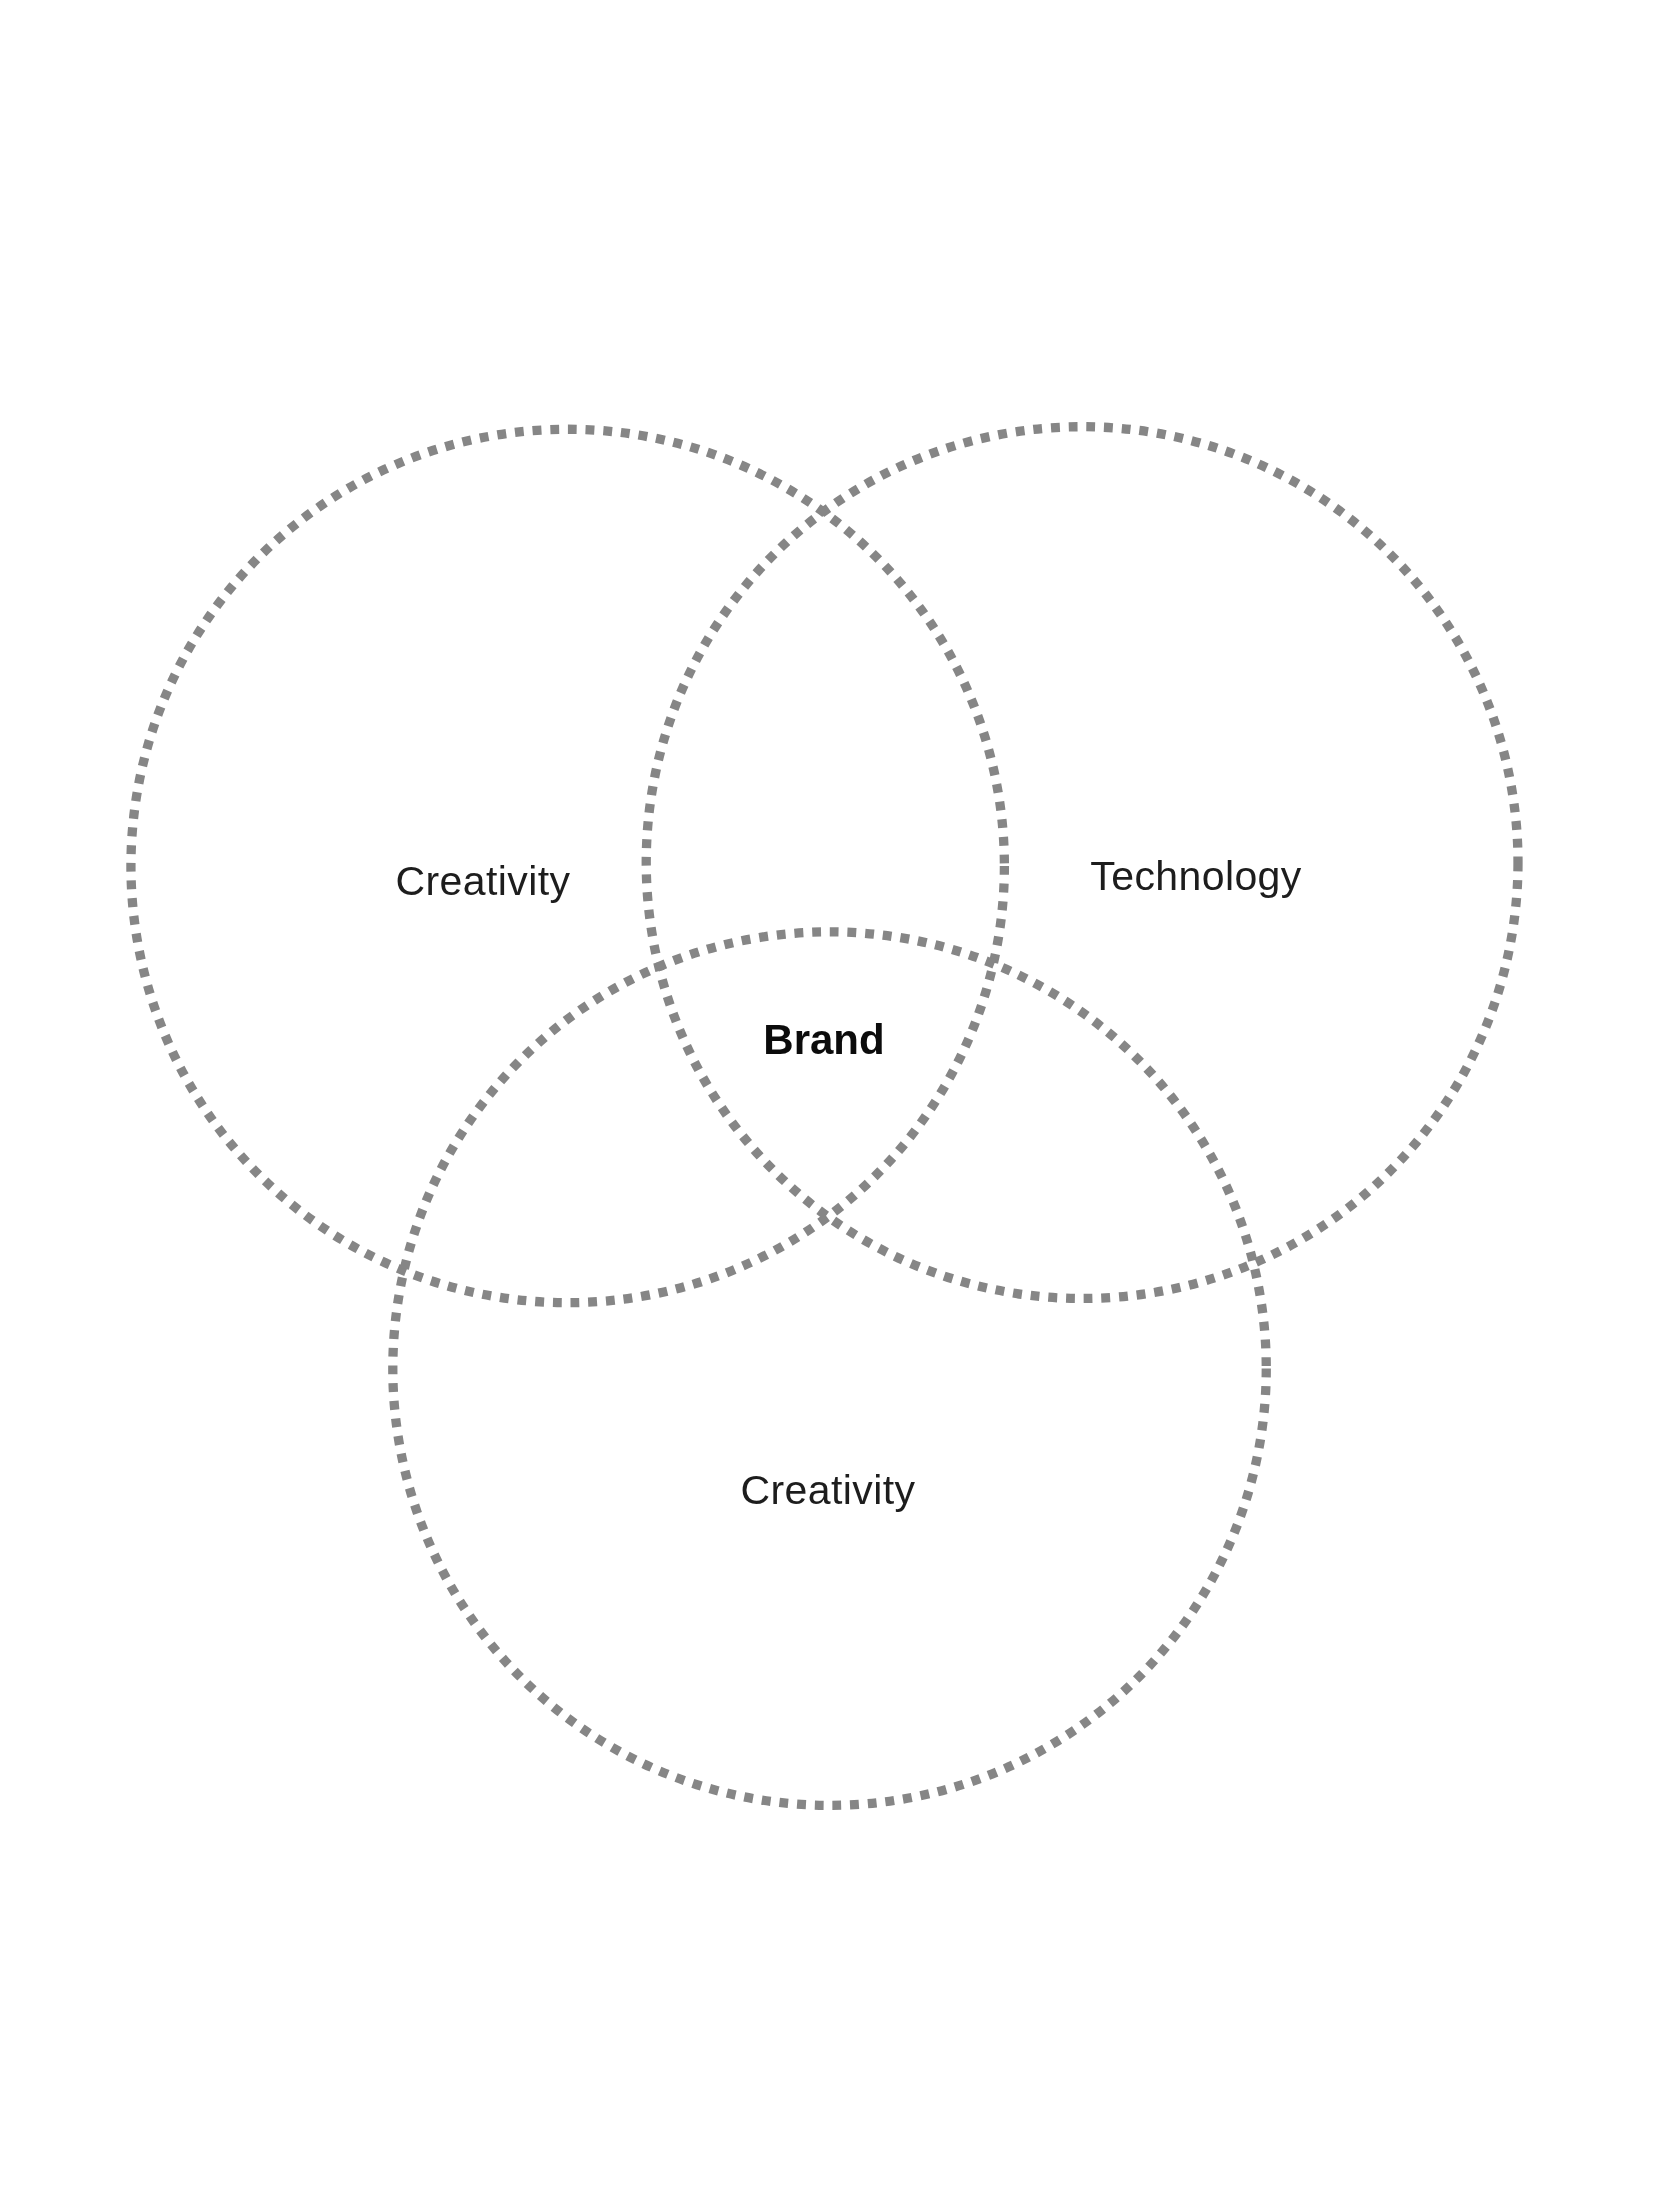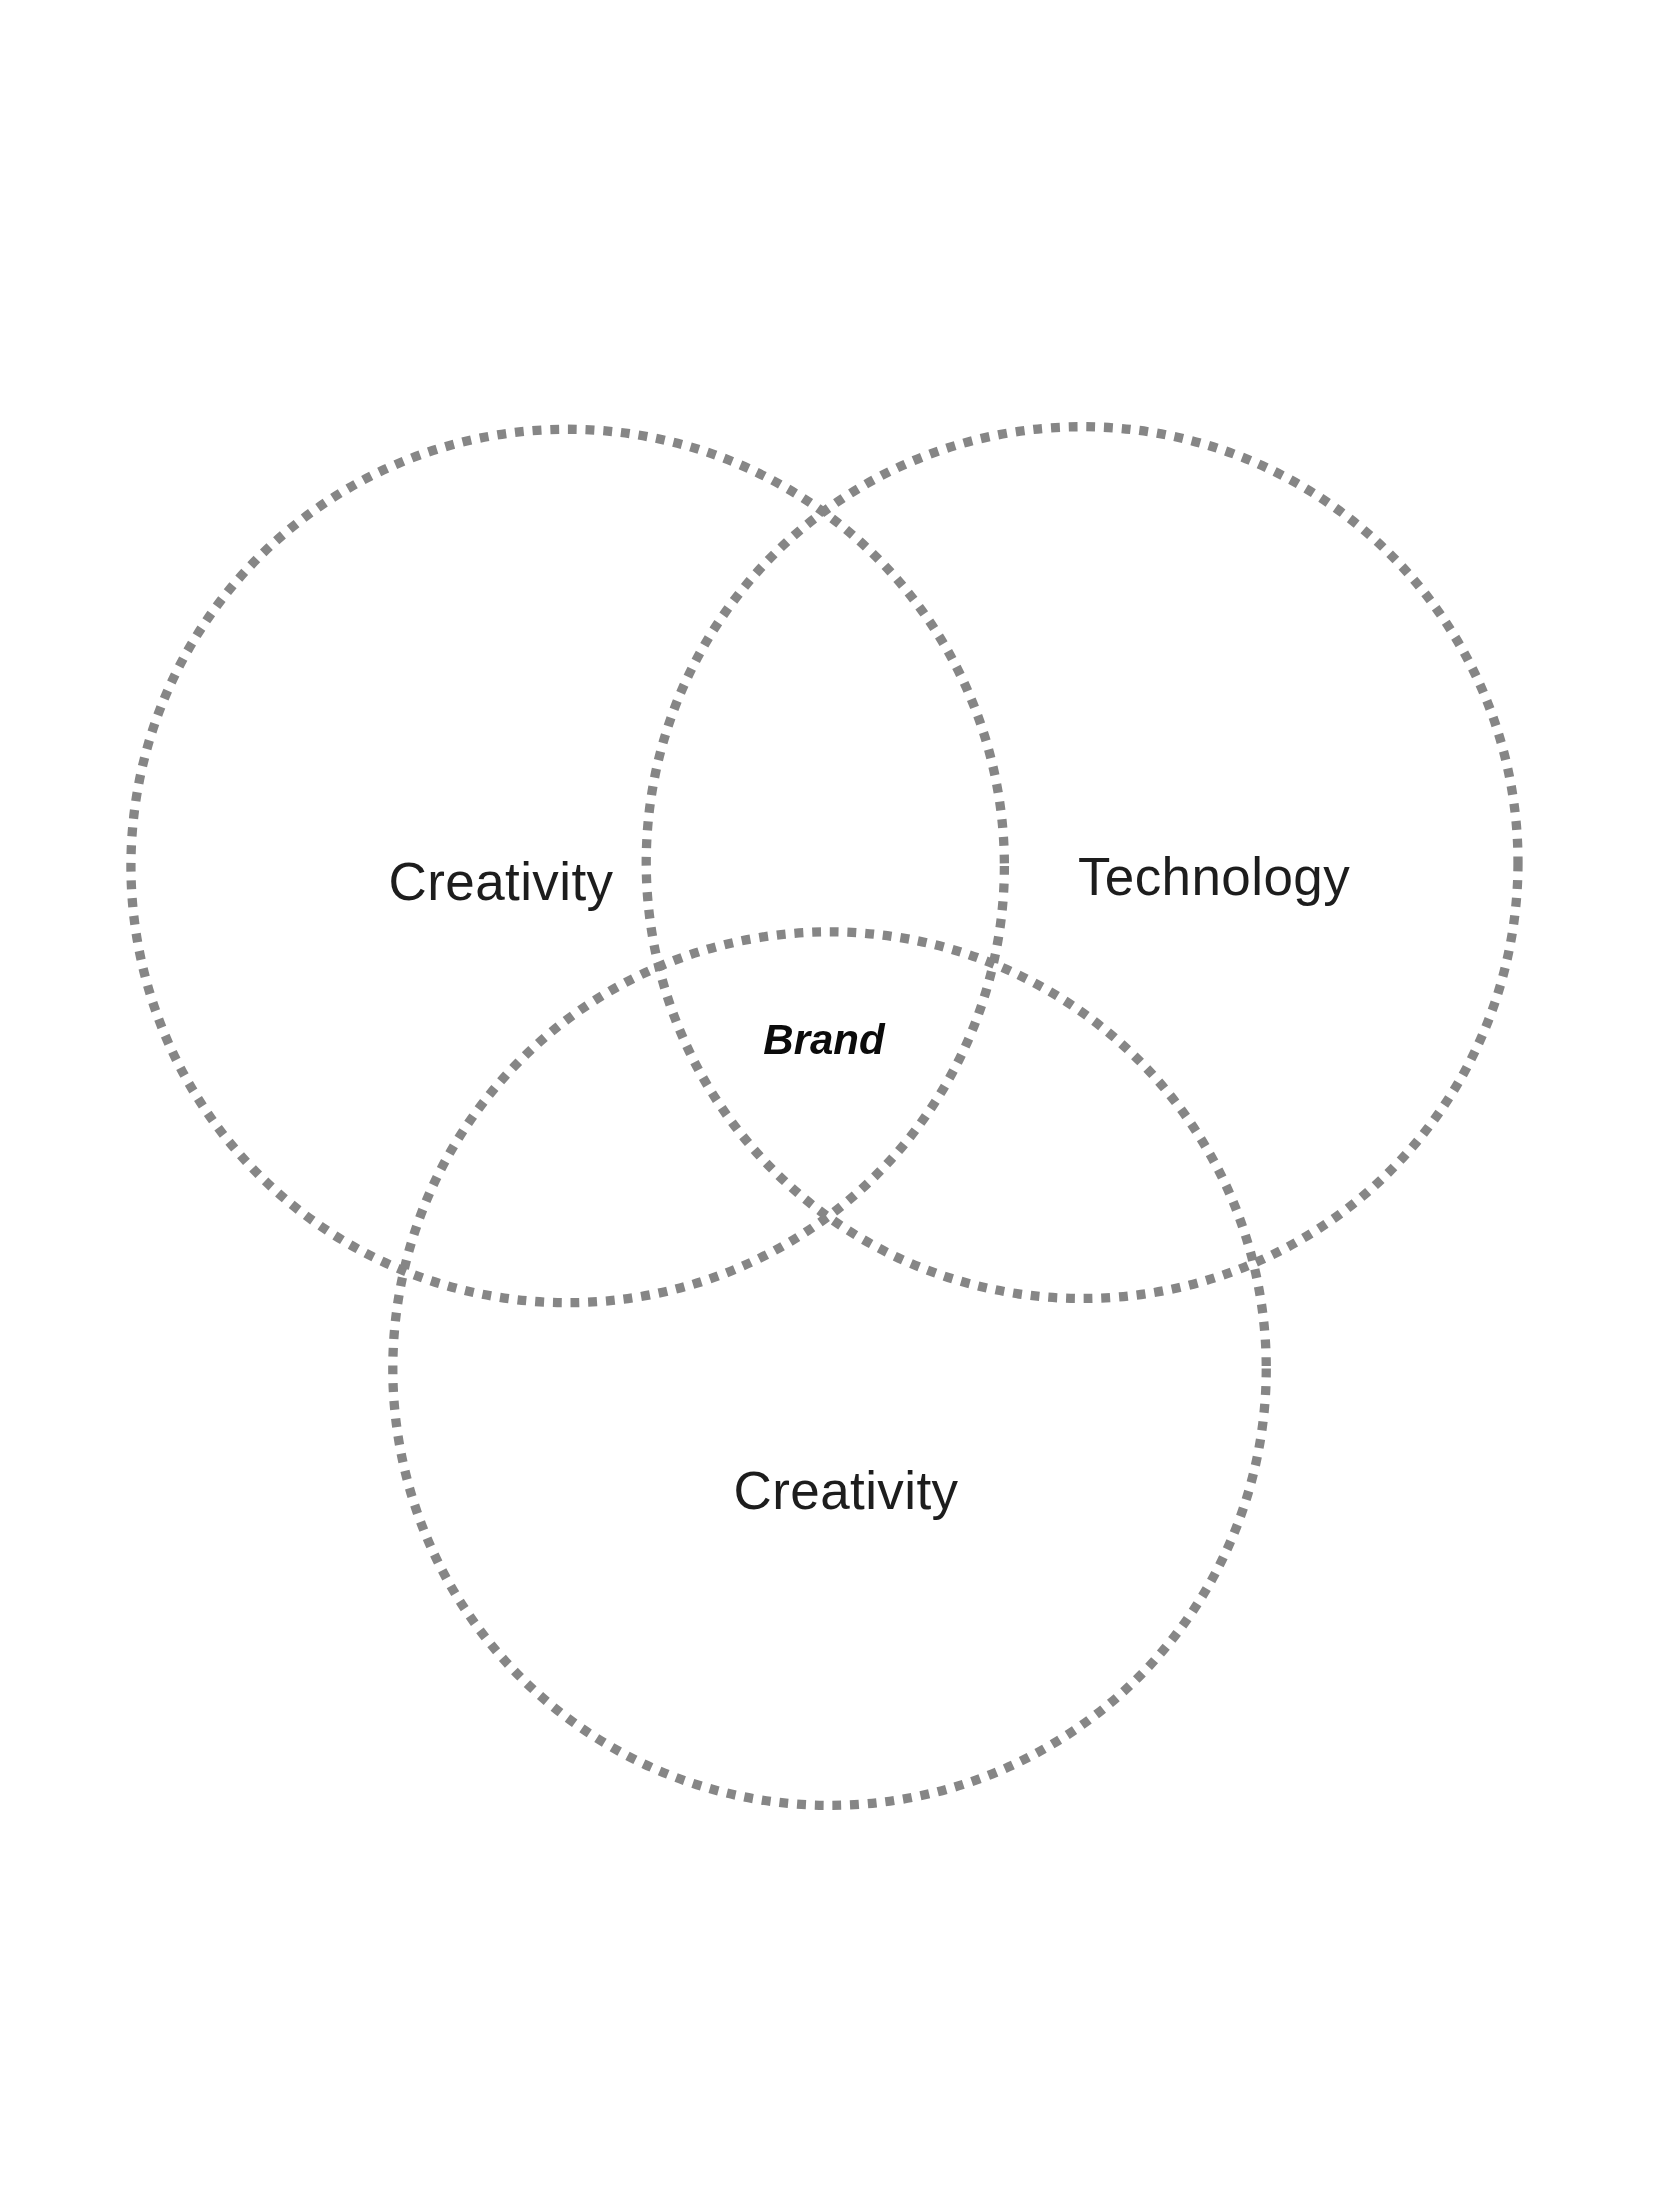--- a/index.html
+++ b/index.html
@@ -23,45 +23,44 @@
     height: 2205px;
   }
   #venn-svg circle {
     fill: none;
     stroke-width: 11;
     stroke-dasharray: 10.5 10.5;
   }
   .venn-label {
     position: absolute;
     transform: translate(-50%, -50%);
-    font-size: 53px;
+    font-size: 41px;
     font-weight: 400;
     color: #1d1d1d;
     letter-spacing: 0.4px;
     white-space: nowrap;
     text-align: right;
-    margin-left: 18px;
   }
   .label-creativity  { left: 483px;  top: 881px; }
   .label-technology  { left: 1196px; top: 876px; }
   .label-performance { left: 828px;  top: 1490px; }
   .label-center {
     position: absolute;
     left: 824px;
     top: 1040px;
     transform: translate(-50%, -50%);
     font-size: 42px;
     font-weight: 700;
     color: #0b0b0b;
     letter-spacing: 0px;
     line-height: 66px;
     white-space: nowrap;
     text-align: center;
   }
-  .label-center span { display: block; font-style: italic; }
+  .label-center span { display: block; }
 </style>
 </head>
 <body>
 
 <div id="canvas">
 
   <svg id="venn-svg" viewBox="0 0 1958 2610" xmlns="http://www.w3.org/2000/svg">
     <circle cx="672" cy="1025" r="517" stroke="#868686"></circle>
     <circle cx="1281" cy="1021" r="516" stroke="#868686"></circle>
     <circle cx="982" cy="1620" r="517" stroke="#868686"></circle>

